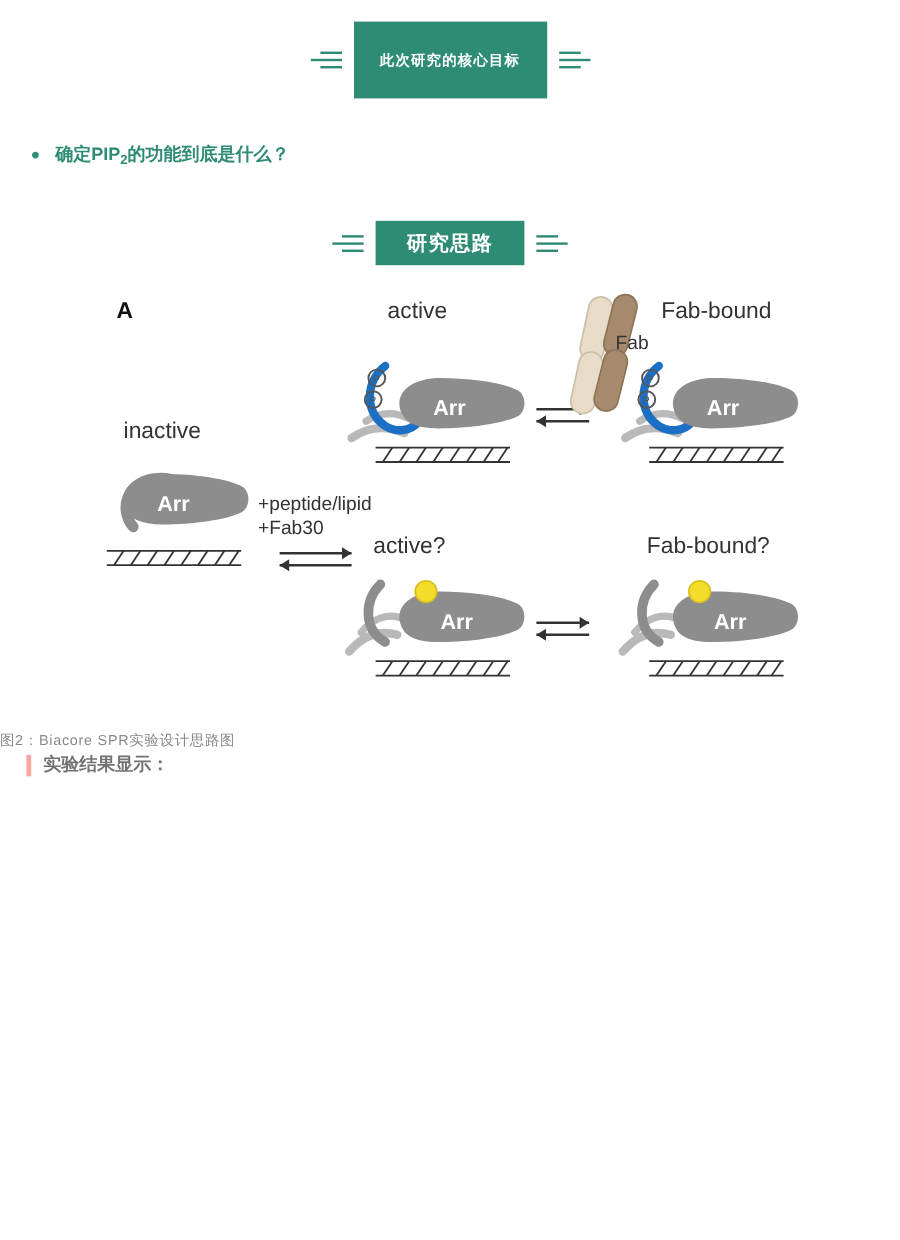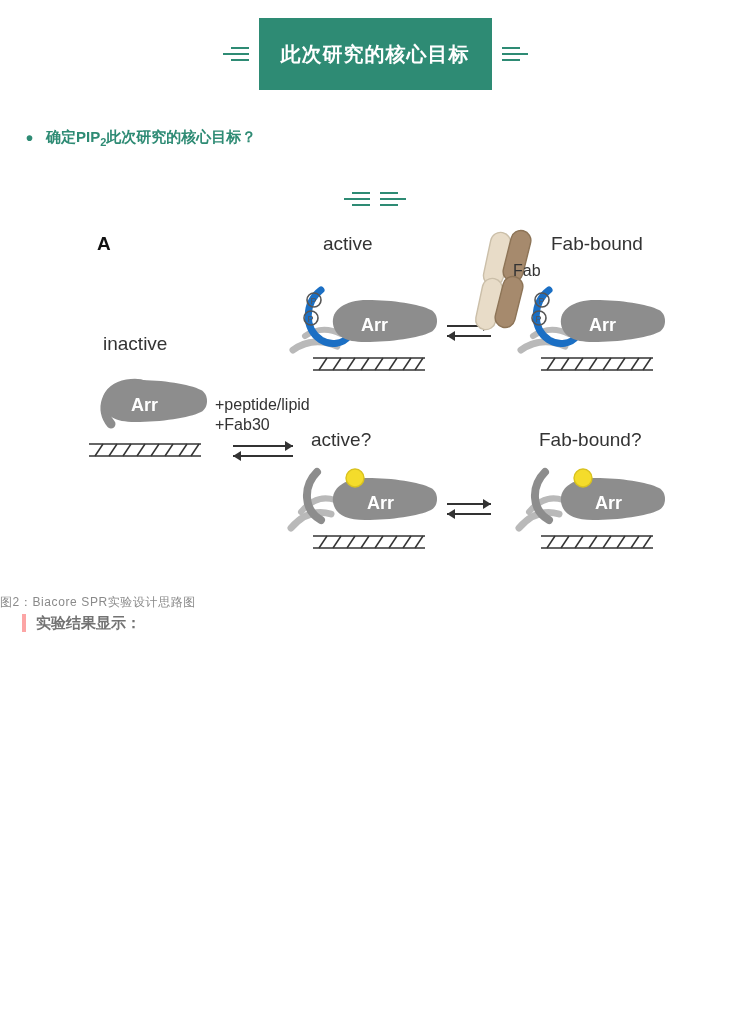--- a/index.html
+++ b/index.html
@@ -27,21 +27,21 @@
     display: flex;
     align-items: center;
     justify-content: center;
     gap: 10px;
   }
   .banner-wrap.b1 { margin-top: 18px; }
   .banner-wrap.b2 { margin-top: 42px; }
   .banner {
     background: #2e8b74;
     color: #ffffff;
-    font-size: 20px;
+    font-size: 12px;
     font-weight: bold;
     letter-spacing: 1px;
     padding: 26px 22px;
     line-height: 1;
   }
   .banner.small { padding: 10px 26px; font-size: 17px; }
   .ticks {
     display: flex;
     flex-direction: column;
     gap: 4px;
@@ -134,30 +134,31 @@
     <div class="banner">此次研究的核心目标</div>
     <div class="ticks right">
       <span></span>
         <span></span>
         <span></span>
     </div>
   </div>
 
   <ul class="bullets">
     <li>
-      <span>确定PIP</span><sub>2</sub><span>此次研究的核心目标？</span>
+      <span>确定PIP</span><sub>2</sub><span>的功能到底是什么？</span>
     </li>
   </ul>
 
   <div class="banner-wrap b2">
     <div class="ticks left">
       <span></span>
         <span></span>
         <span></span>
     </div>
+    <div class="banner small">研究思路</div>
     <div class="ticks right">
       <span></span>
         <span></span>
         <span></span>
     </div>
   </div>
 
 
   <div class="figure">
     <svg width="640" height="360" viewBox="0 0 640 360">

